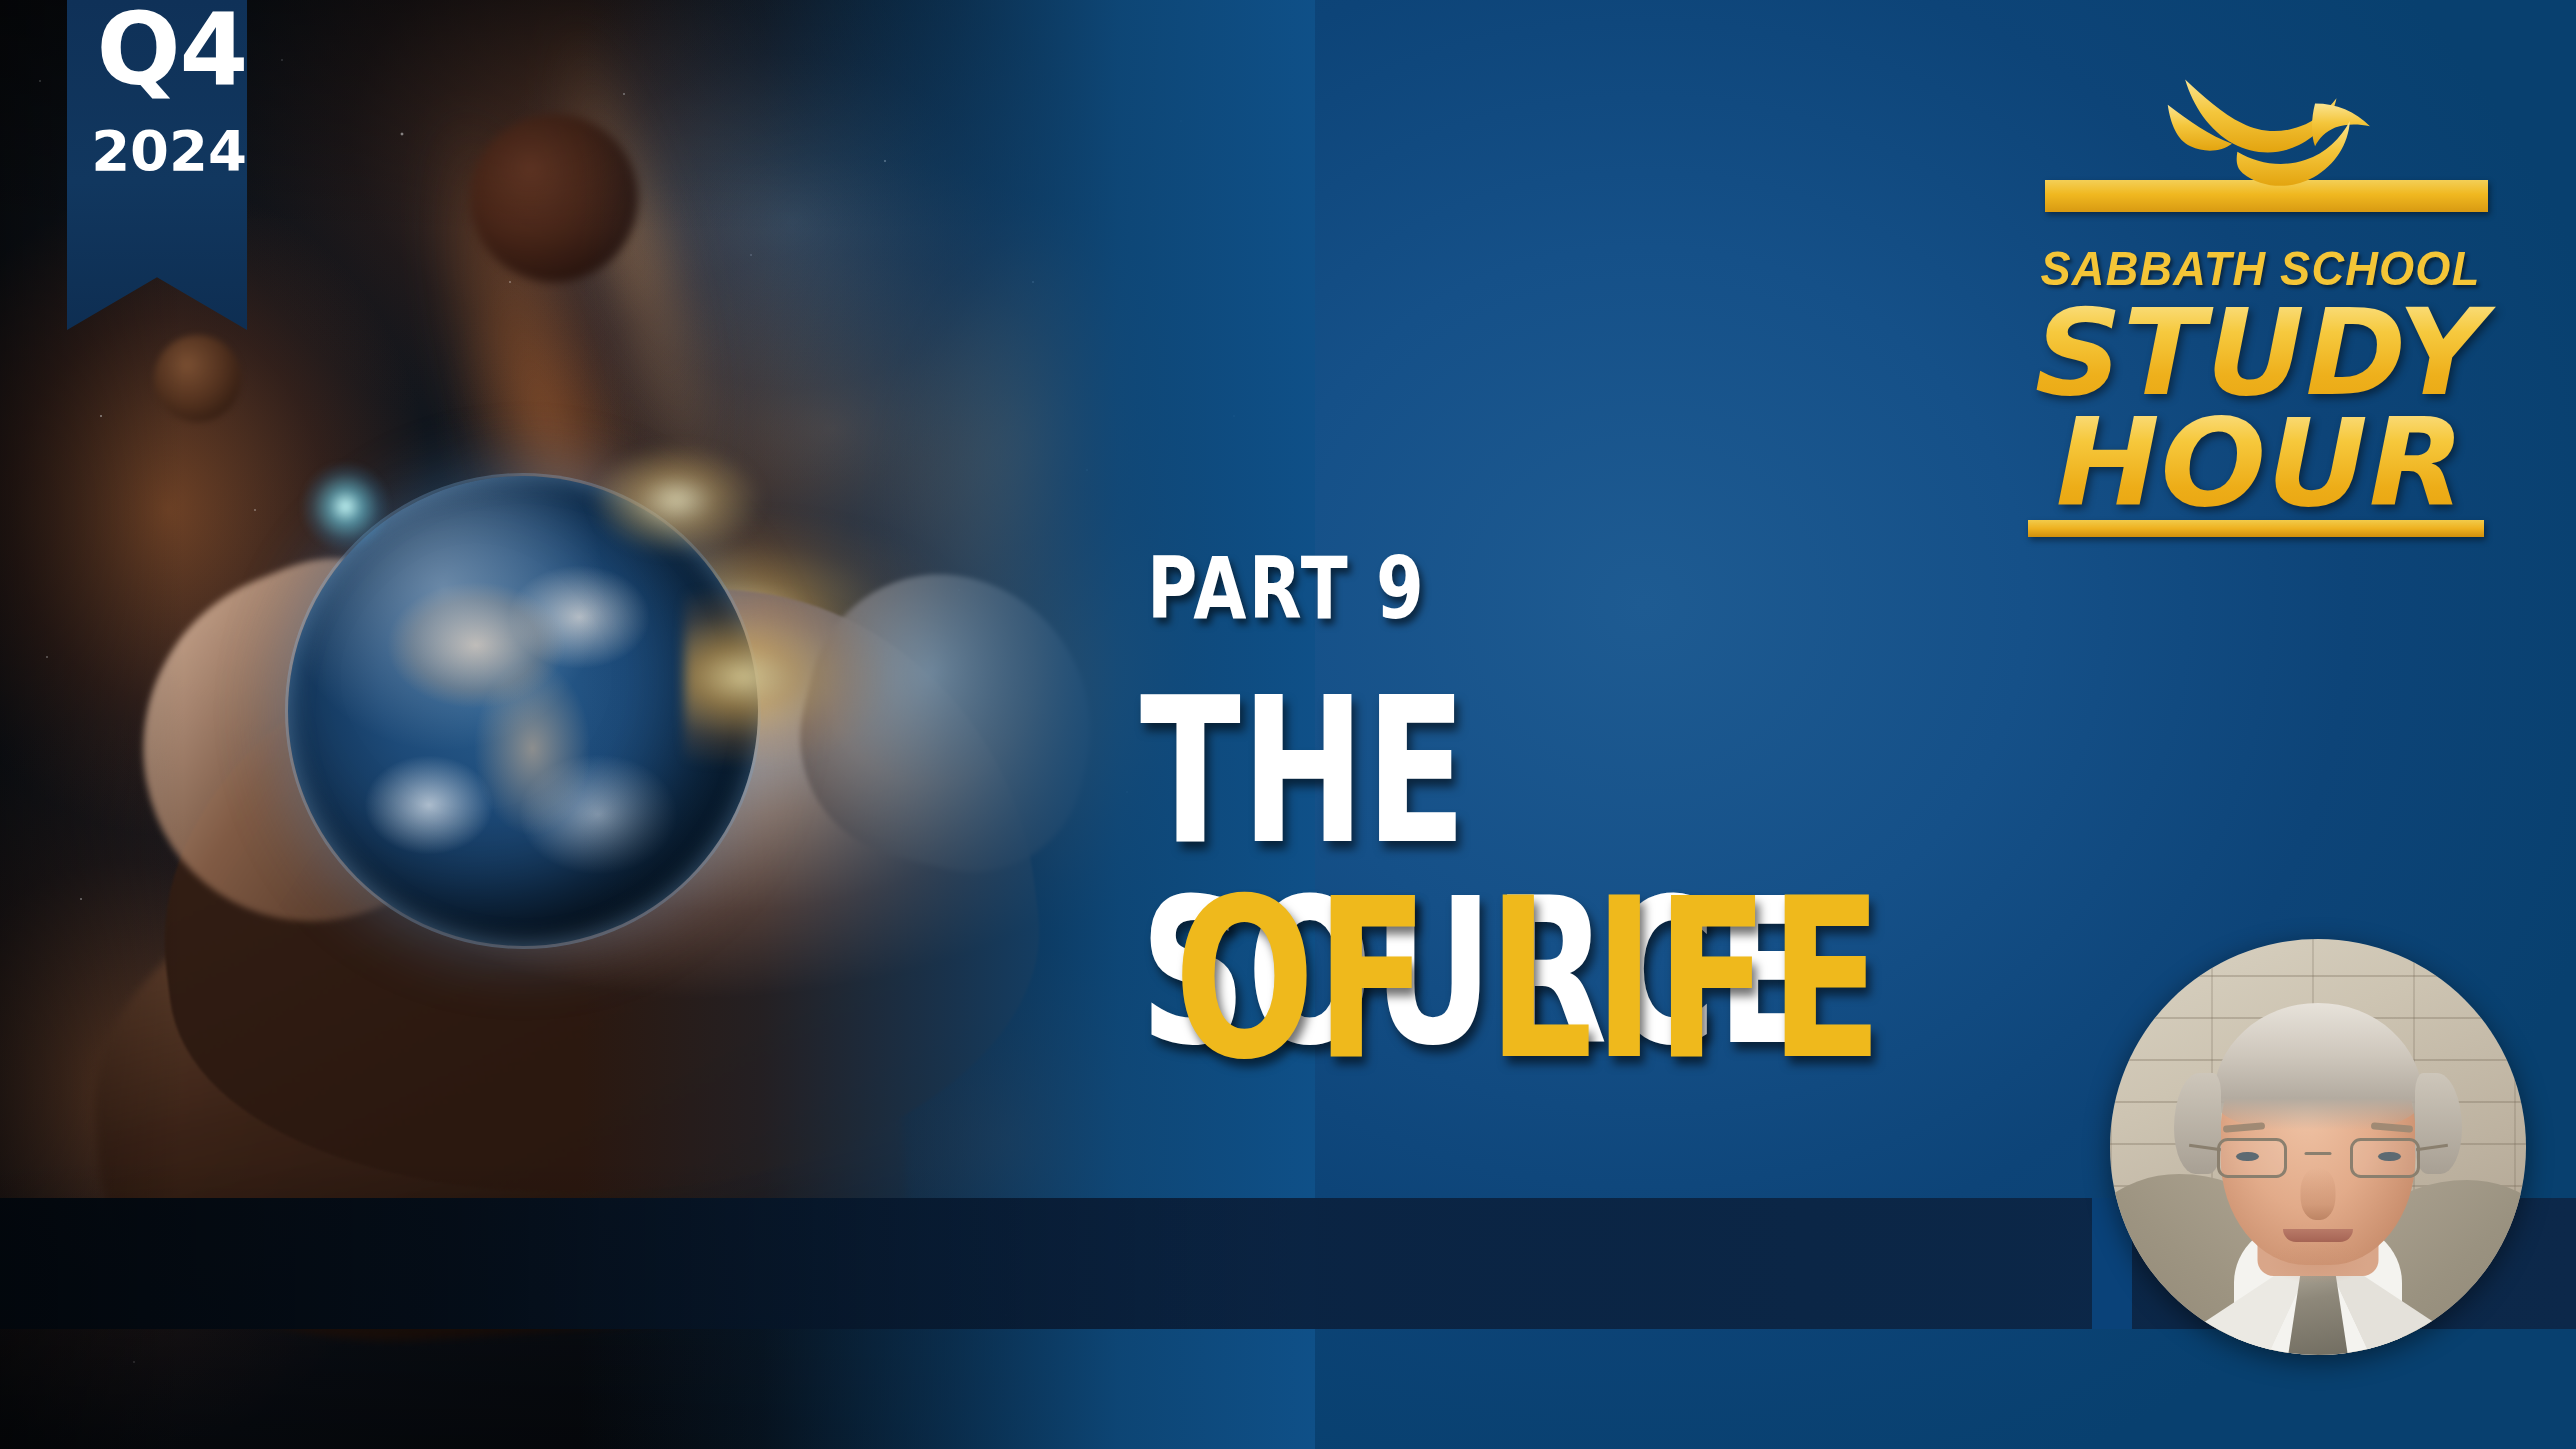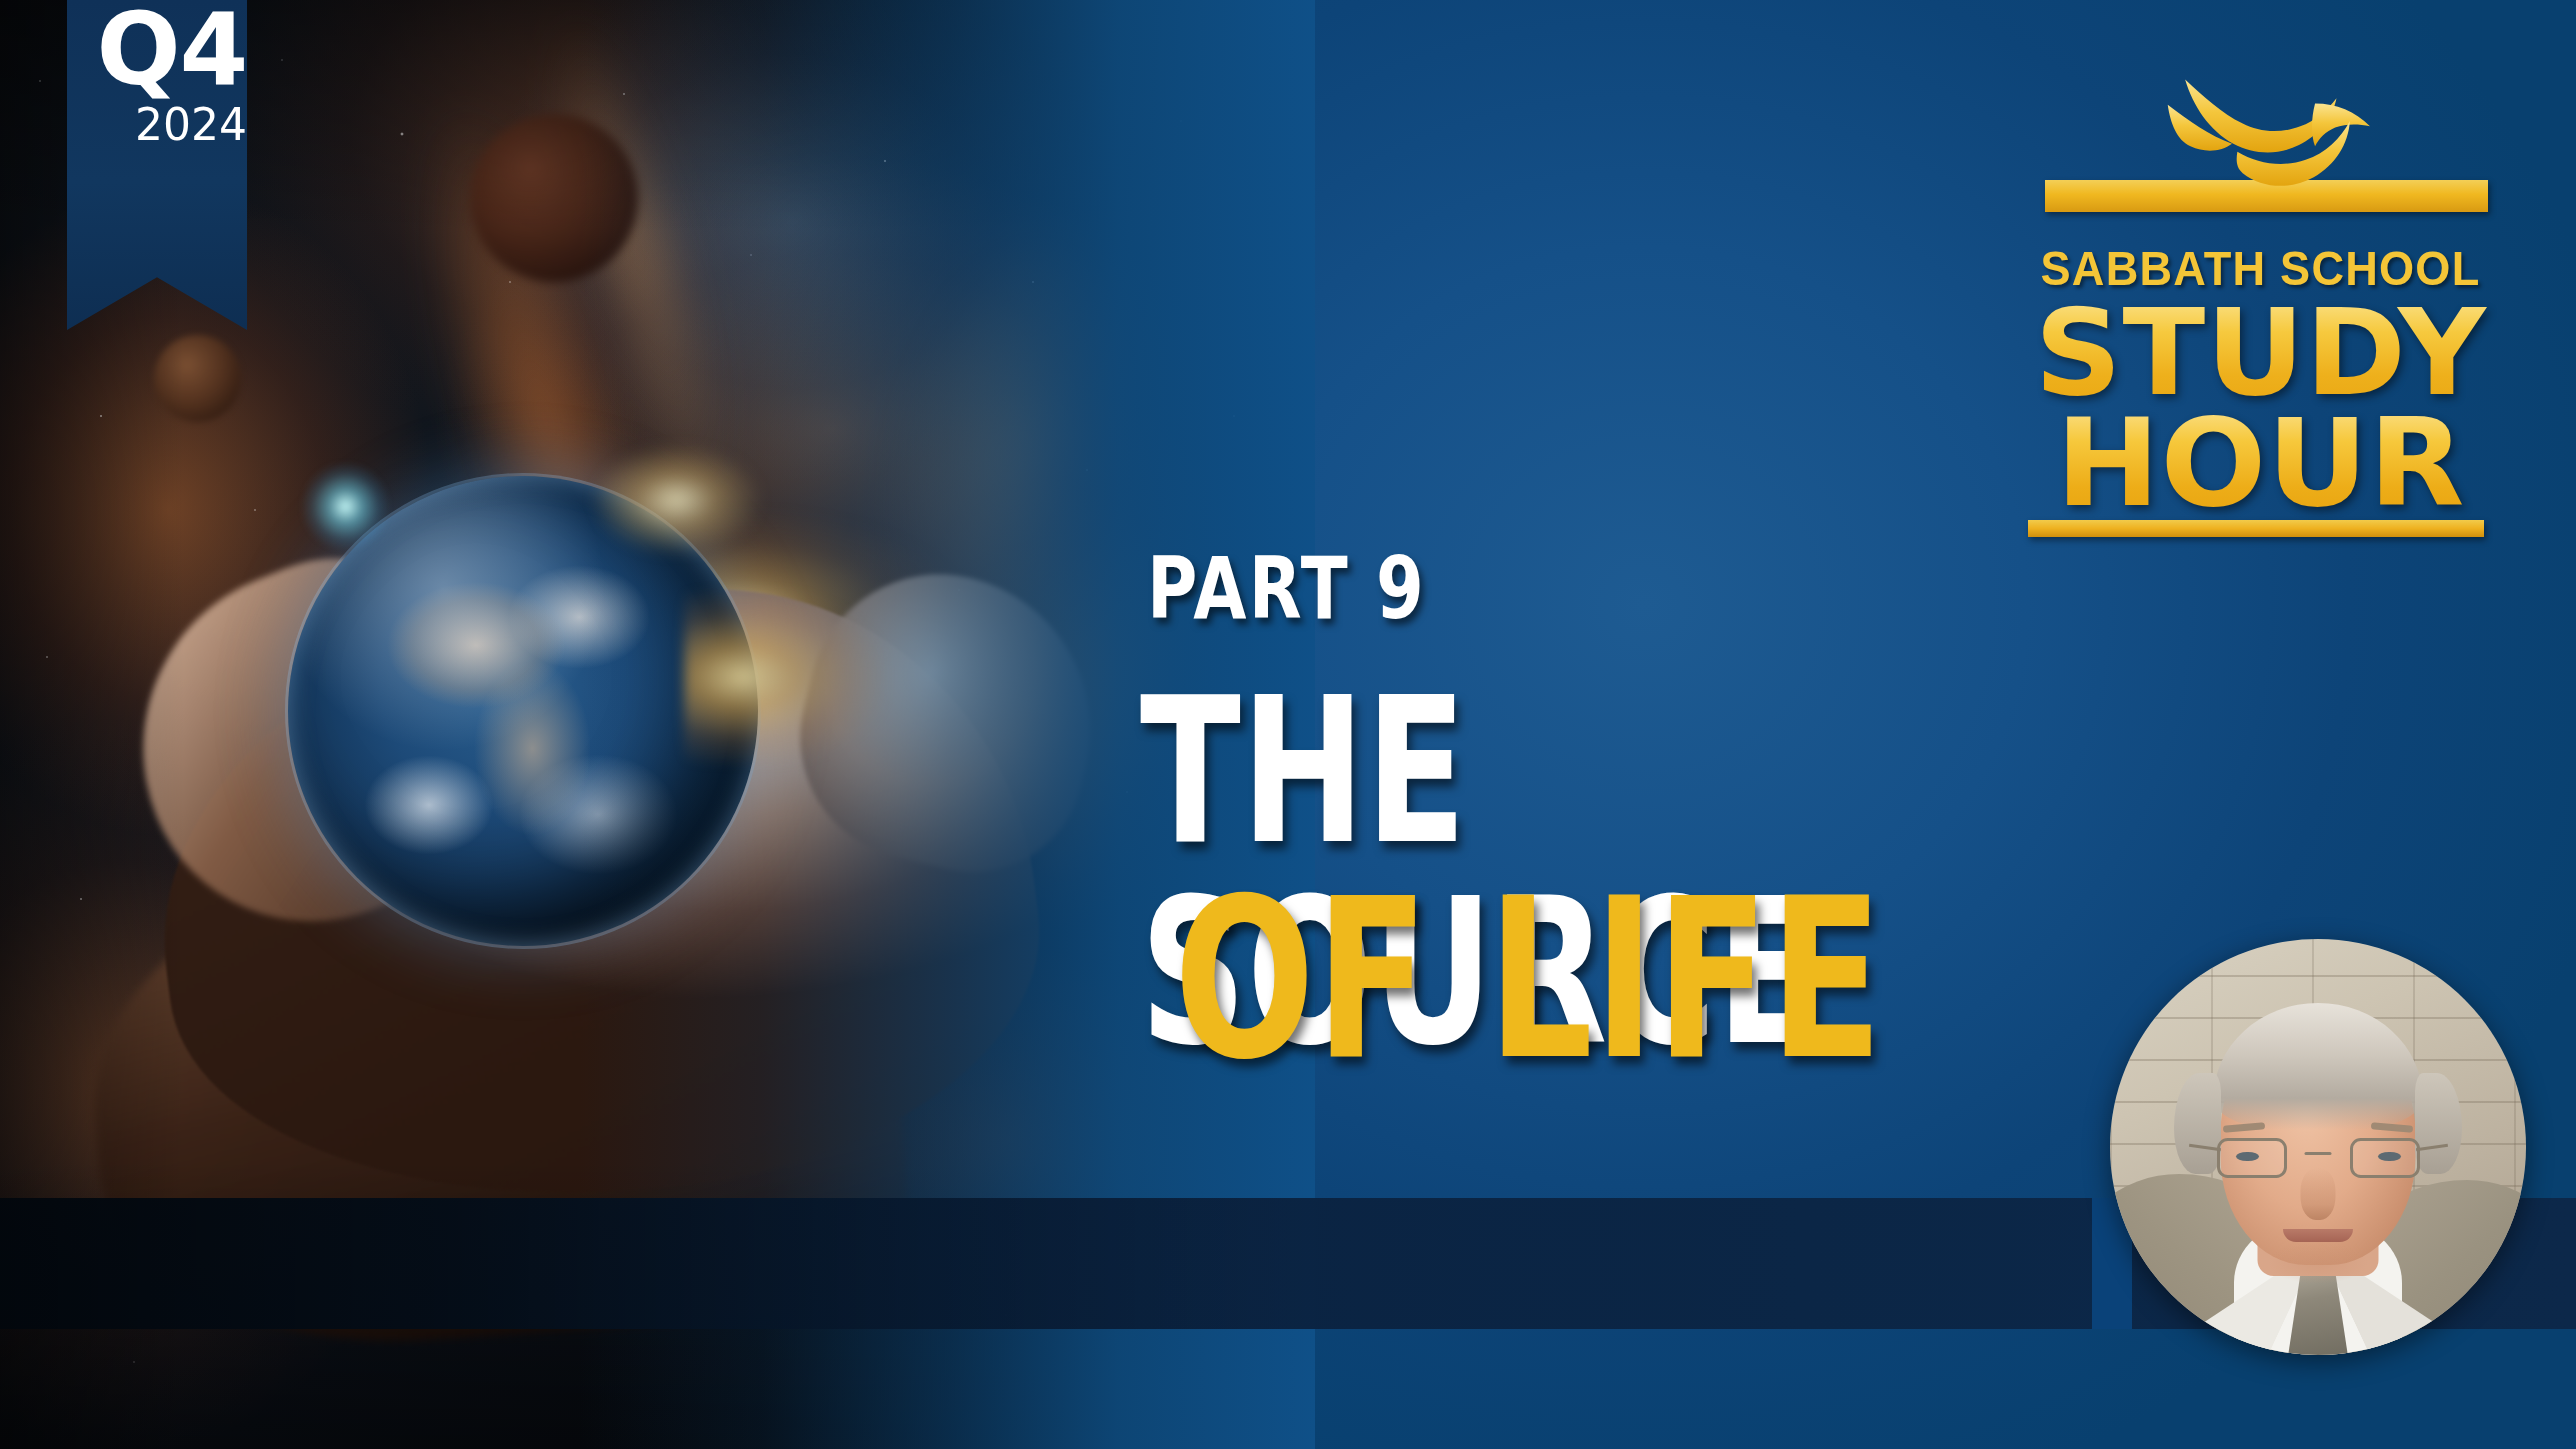--- a/index.html
+++ b/index.html
@@ -204,27 +204,27 @@
     background:linear-gradient(180deg,#0f3158 0%,#11375f 55%,#0e2e52 100%);
     clip-path:polygon(0 0, 100% 0, 100% 100%, 50% 84%, 0 100%);
     box-shadow:0 5.4px 17.4px rgba(0,0,0,.55);
     display:flex; flex-direction:column; align-items:flex-end;
   }
   .ribbon .q{
     font-size:99px; font-weight:700; color:#fff; letter-spacing:-1.3px; line-height:1;
     font-family:"DejaVu Sans", sans-serif;
   }
   .ribbon .yr{
-    font-size:44px; font-weight:400; color:#fff; letter-spacing:0px; line-height:1;
-    margin-top:4px; font-family:"DejaVu Sans", sans-serif;
+    font-size:56px; font-weight:700; color:#fff; letter-spacing:0px; line-height:1;
+    margin-top:24px; font-family:"DejaVu Sans", sans-serif;
   }
 
   
   .logo{
-    position:absolute; left:2019px; top:81px; width:483px; height:470px;
+    position:absolute; left:2019px; top:81px; width:483px; height:470px;font-style:italic;
   }
   .logo .dove-wrap{
     position:absolute; left:0; top:0; width:483px; height:134px;
   }
   .logo .topbar{
     position:absolute; left:25.5px; top:99px; width:443px; height:32px;
     background:linear-gradient(180deg,#f3cf57 0%,#f0b820 45%,#d89a12 100%);
     box-shadow:2px 3.4px 6px rgba(0,0,0,.42);
   }
   .logo svg.dove{ position:absolute; left:138px; top:-6.7px; }

